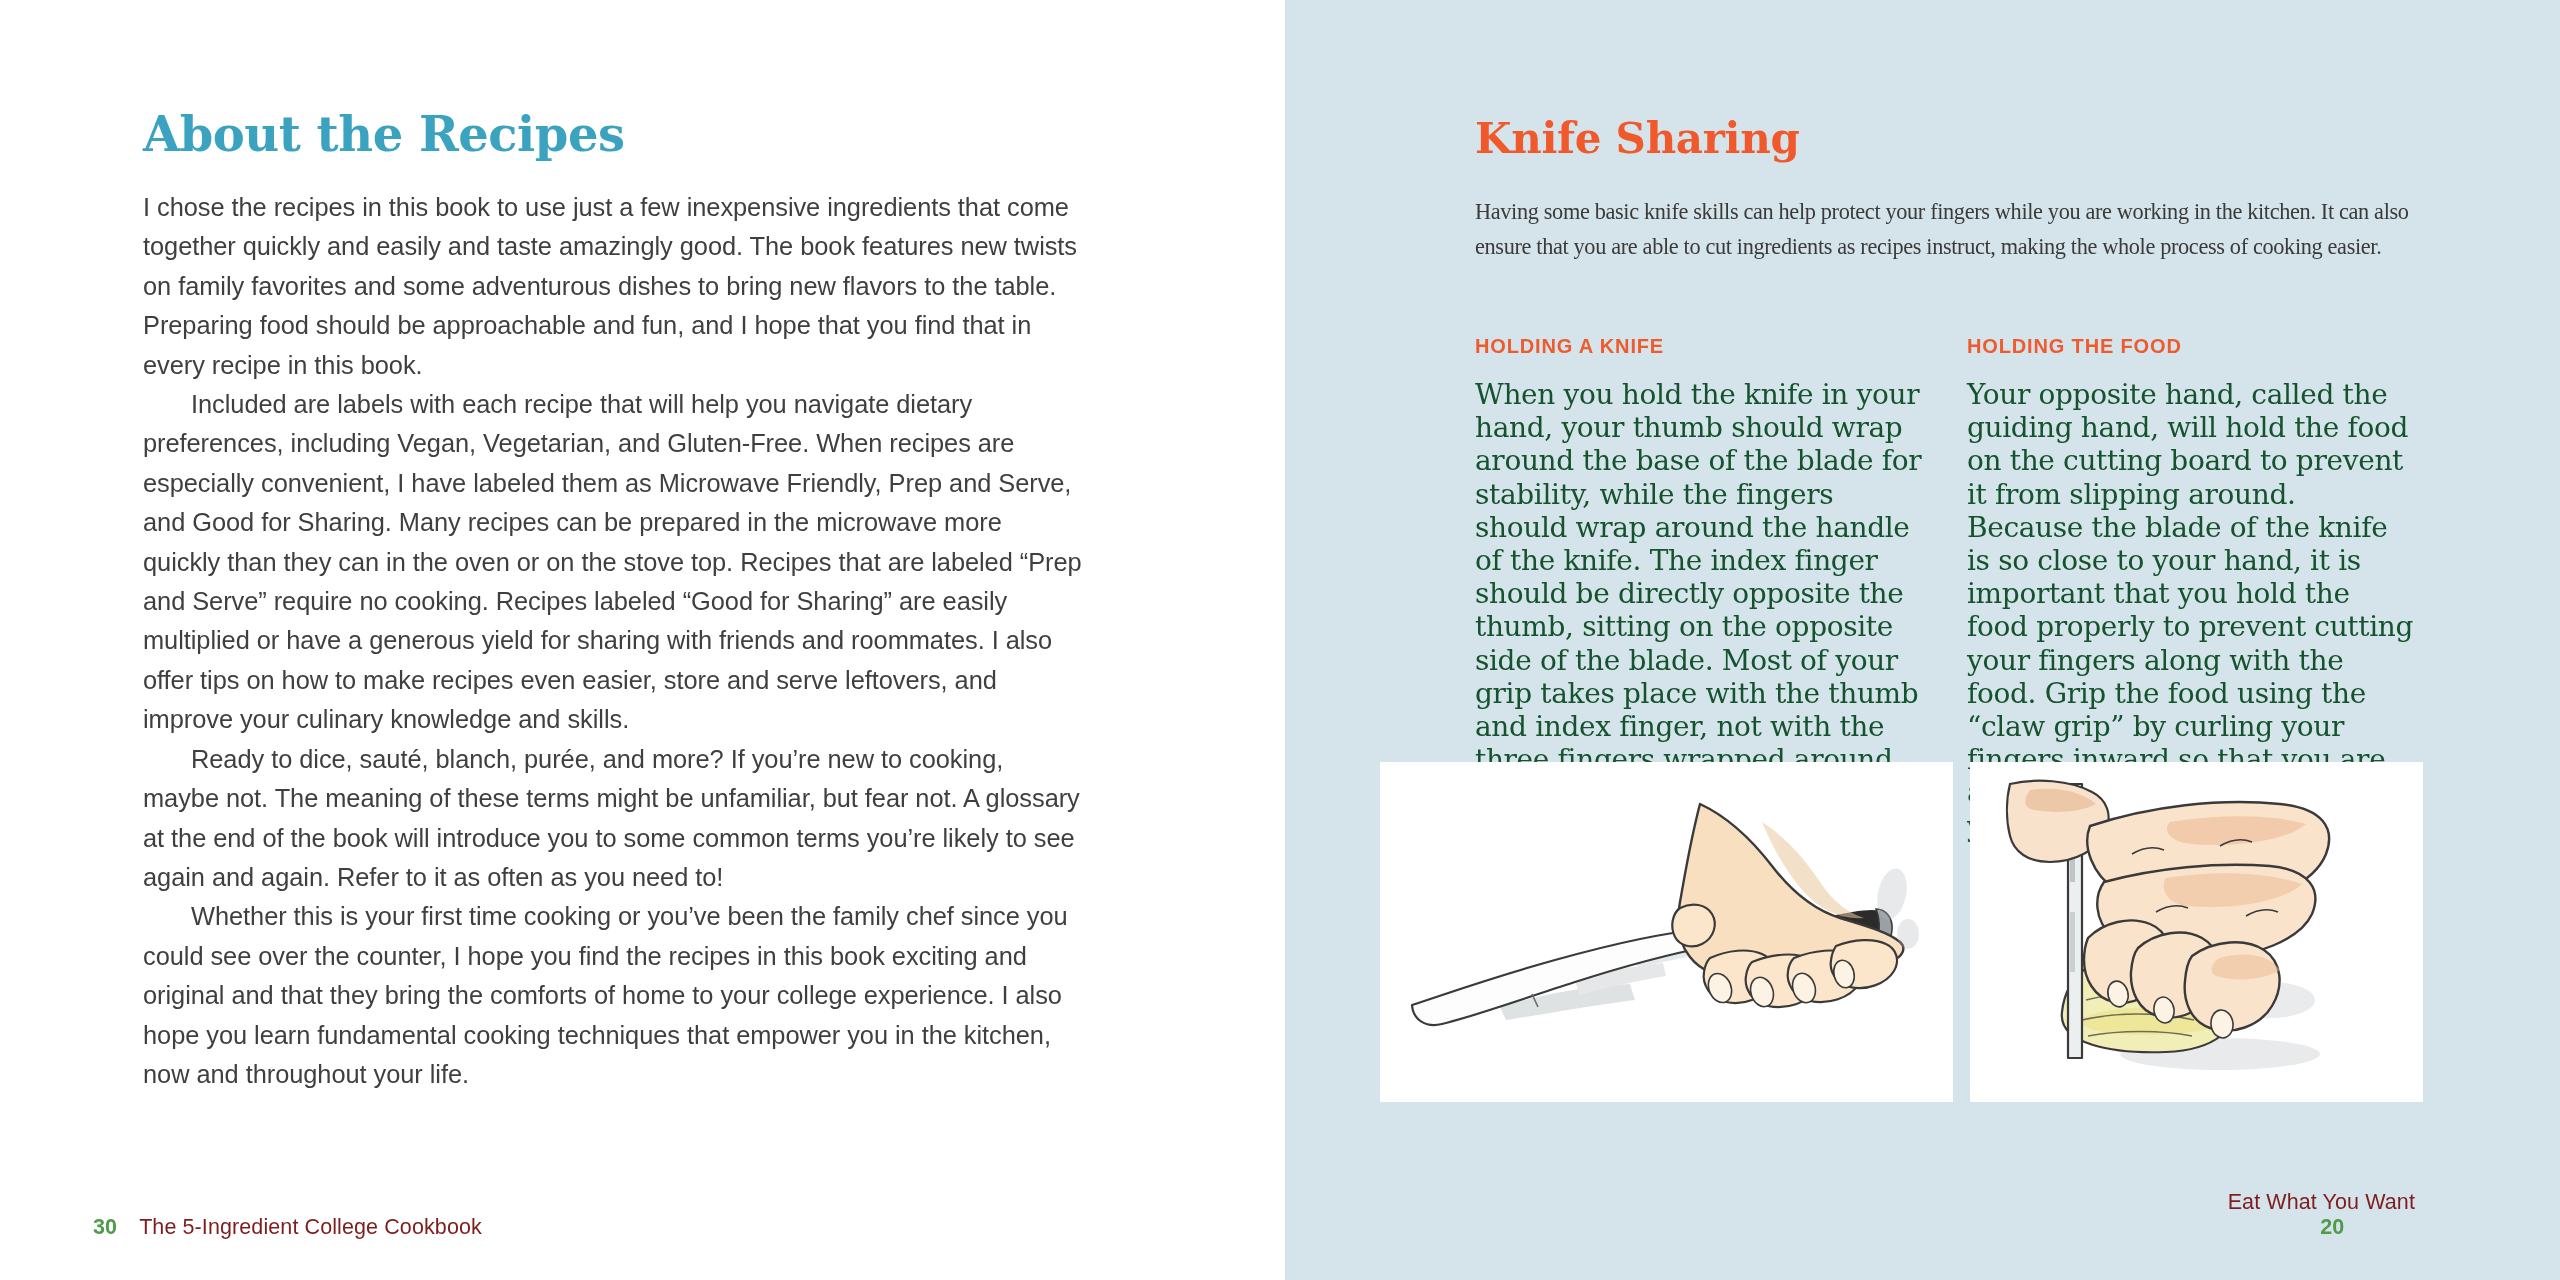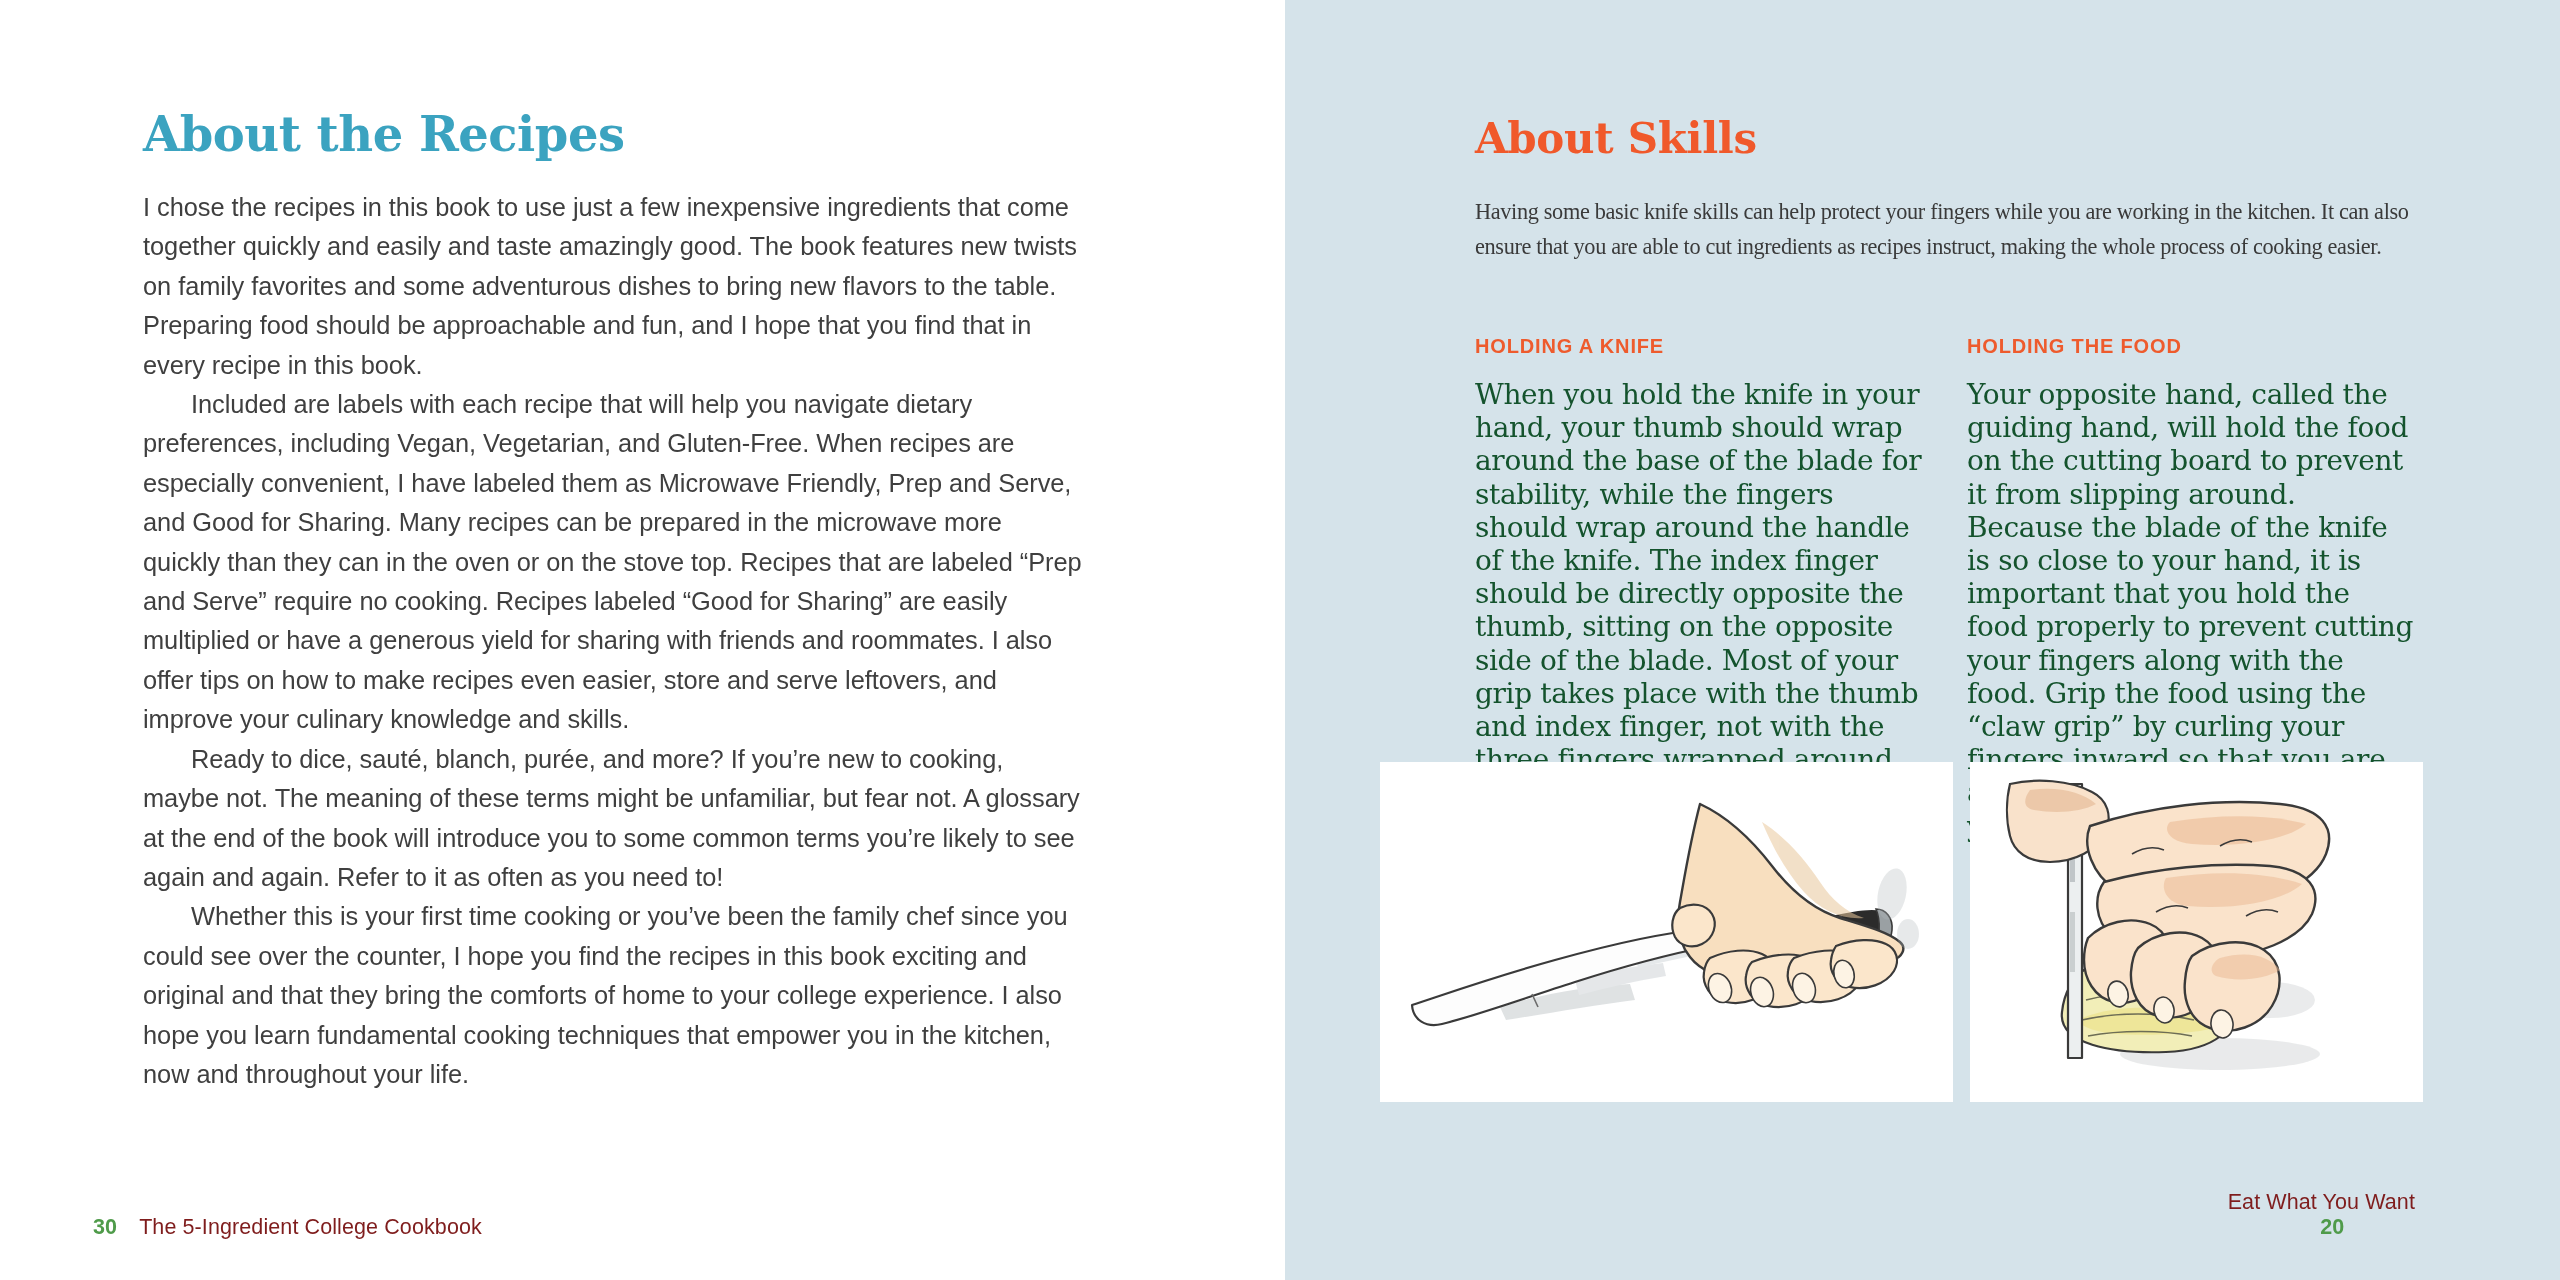--- a/index.html
+++ b/index.html
@@ -215,21 +215,21 @@
 
     <div class="footer footer-left">
       <span class="folio">30</span>
       <span class="running-head">The 5-Ingredient College Cookbook</span>
     </div>
   </div>
 
   <div class="page-right">
     <div class="right-inner">
 
-      <div class="heading-knife">About Skills</div>
+      <div class="heading-knife">Knife Sharing</div>
 
       <div class="intro-right">
         <p>Having some basic knife skills can help protect your fingers while you are working in the kitchen. It can also ensure that you are able to cut ingredients as recipes instruct, making the whole process of cooking easier.</p>
       </div>
 
       <div class="subhead-row">
         <div class="subhead col-a">HOLDING A KNIFE</div>
         <div class="subhead col-b">HOLDING THE FOOD</div>
       </div>
 

